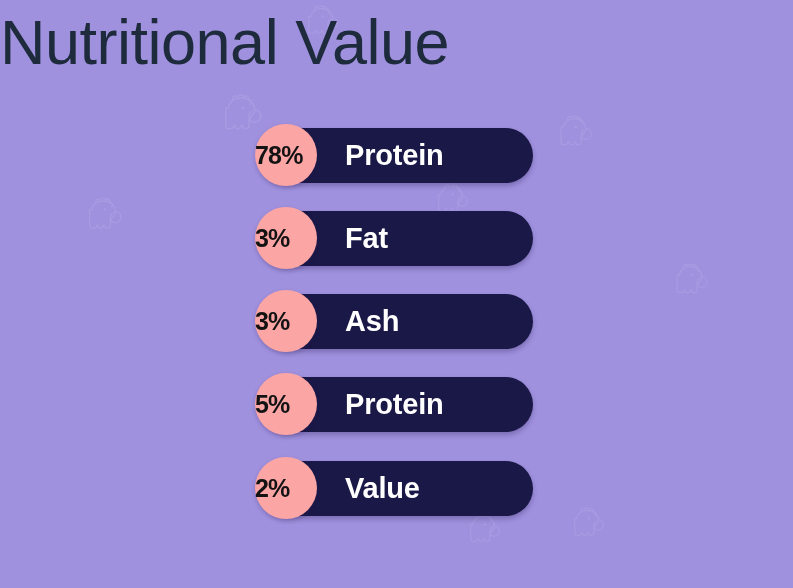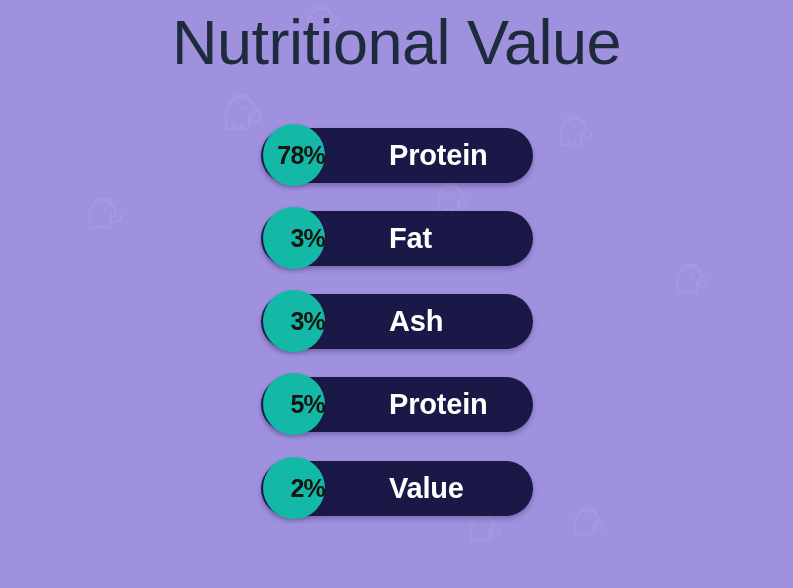--- a/index.html
+++ b/index.html
@@ -34,21 +34,21 @@
     display: block;
     width: 100%;
     height: 100%;
   }
   
   #page-title {
     position: absolute;
     top: 4px;
     left: 0;
     width: 793px;
-    text-align: center;
+    text-align: left;
     font-size: 63px;
     line-height: 76px;
     font-weight: 400;
     letter-spacing: -0.5px;
     color: #1e2b3c;
     white-space: nowrap;
   }
   
   #rows {
     position: absolute;
@@ -76,34 +76,33 @@
     position: absolute;
     left: 84px;
     top: 0;
     height: 48px;
     line-height: 55px;
     font-size: 29px;
     font-weight: bold;
     color: #ffffff;
     letter-spacing: -0.2px;
     white-space: nowrap;
-    margin-left: 44px;
   }
   .percent-badge {
     position: absolute;
-    left: 8px;
+    left: 0;
     top: 0;
     width: 62px;
     height: 62px;
     border-radius: 50%;
-    background: #14b8a6;
+    background: #fca5a5;
     box-shadow: 0 2px 4px rgba(40, 25, 80, 0.22);
     display: flex;
     align-items: center;
-    justify-content: flex-end;
+    justify-content: flex-start;
   }
   .percent-value {
     font-size: 25px;
     font-weight: bold;
     color: #131313;
     letter-spacing: -0.8px;
     line-height: 1;
   }
 </style>
 </head>

